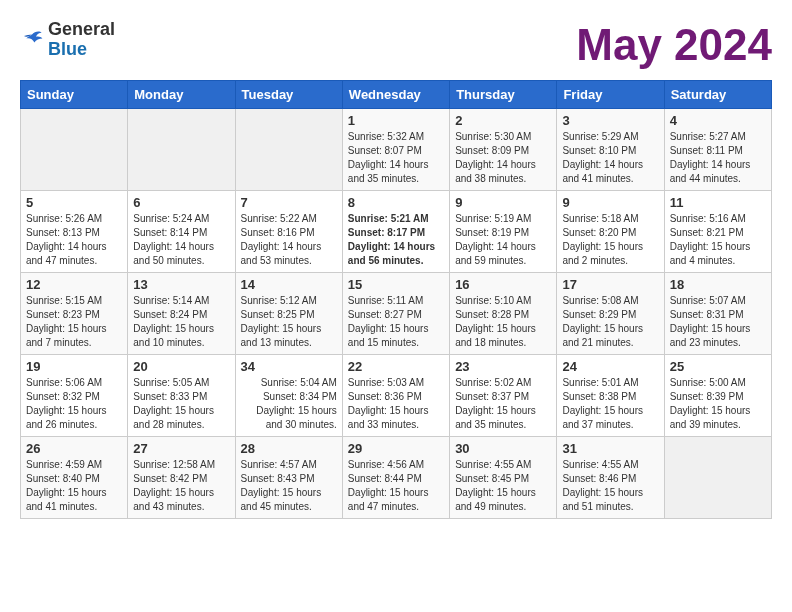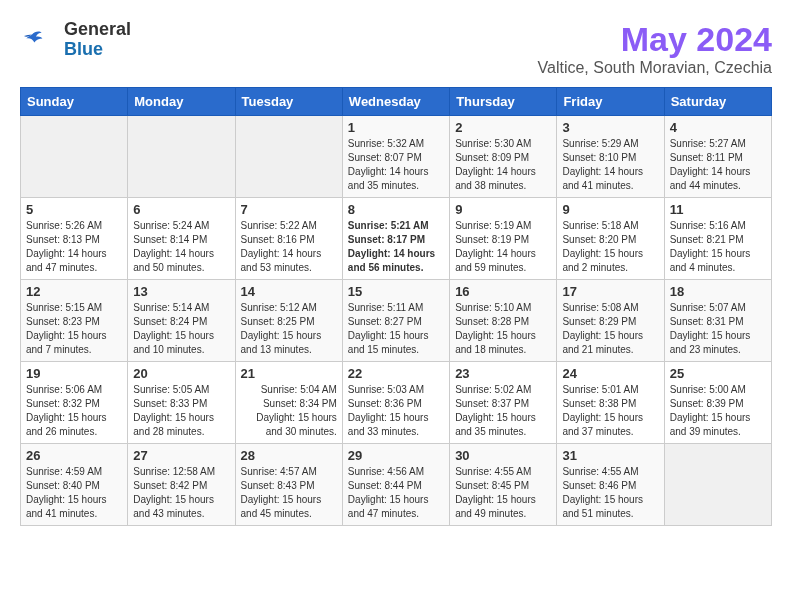--- a/index.html
+++ b/index.html
@@ -12,42 +12,42 @@
     }
     .header {
       display: flex;
       justify-content: space-between;
       align-items: flex-start;
       margin-bottom: 10px;
     }
     .logo {
       display: flex;
       align-items: center;
-      gap: 20px;
+      gap: 4px;
     }
     .logo-text {
       display: flex;
       flex-direction: column;
       font-size: 18px;
       font-weight: bold;
       line-height: 1.1;
     }
     .logo-general { color: #333; }
     .logo-blue { color: #1a6faf; }
     .logo-bird {
       width: 24px;
       height: 24px;
     }
     .title-block {
       text-align: right;
     }
     .month-year {
-      font-size: 34px;
+      font-size: 44px;
       font-weight: bold;
-      color: #8b5cf6;
+      color: #701a75;
     }
     .location {
       font-size: 16px;
       color: #555;
     }
     table {
       width: 100%;
       border-collapse: collapse;
       table-layout: fixed;
     }
@@ -95,21 +95,20 @@
       <path d="M15 8 C18 4, 25 3, 27 6 C24 6, 21 8, 20 11 C23 10, 26 11, 28 13 C24 13, 20 15, 18 18 C16 14, 12 12, 8 13 C10 10, 14 9, 15 8Z" fill="#2a6bcc"></path>
       <path d="M15 8 C12 10, 8 12, 5 10 C8 9, 12 8, 15 8Z" fill="#1a5ab8"></path>
     </svg>
     <div class="logo-text">
       <span class="logo-general">General</span>
       <span class="logo-blue">Blue</span>
     </div>
   </div>
   <div class="title-block">
     <div class="month-year">May 2024</div>
-    <div class="location">Valtice, South Moravian, Czechia</div>
   </div>
 </div>
 
 <table>
   <thead>
     <tr>
     <th>Sunday</th>
         <th>Monday</th>
         <th>Tuesday</th>
         <th>Wednesday</th>
@@ -263,21 +262,21 @@
 and 26 minutes.</div>
         </td>
         <td>
           <span class="day-number">20</span>
           <div class="day-info" style="white-space: pre-line;">Sunrise: 5:05 AM
 Sunset: 8:33 PM
 Daylight: 15 hours
 and 28 minutes.</div>
         </td>
         <td>
-          <span class="day-number">21</span>
+          <span class="day-number">34</span>
           <div class="day-info" style="white-space: pre-line; text-align: right;">Sunrise: 5:04 AM
 Sunset: 8:34 PM
 Daylight: 15 hours
 and 30 minutes.</div>
         </td>
         <td>
           <span class="day-number">22</span>
           <div class="day-info" style="white-space: pre-line;">Sunrise: 5:03 AM
 Sunset: 8:36 PM
 Daylight: 15 hours

